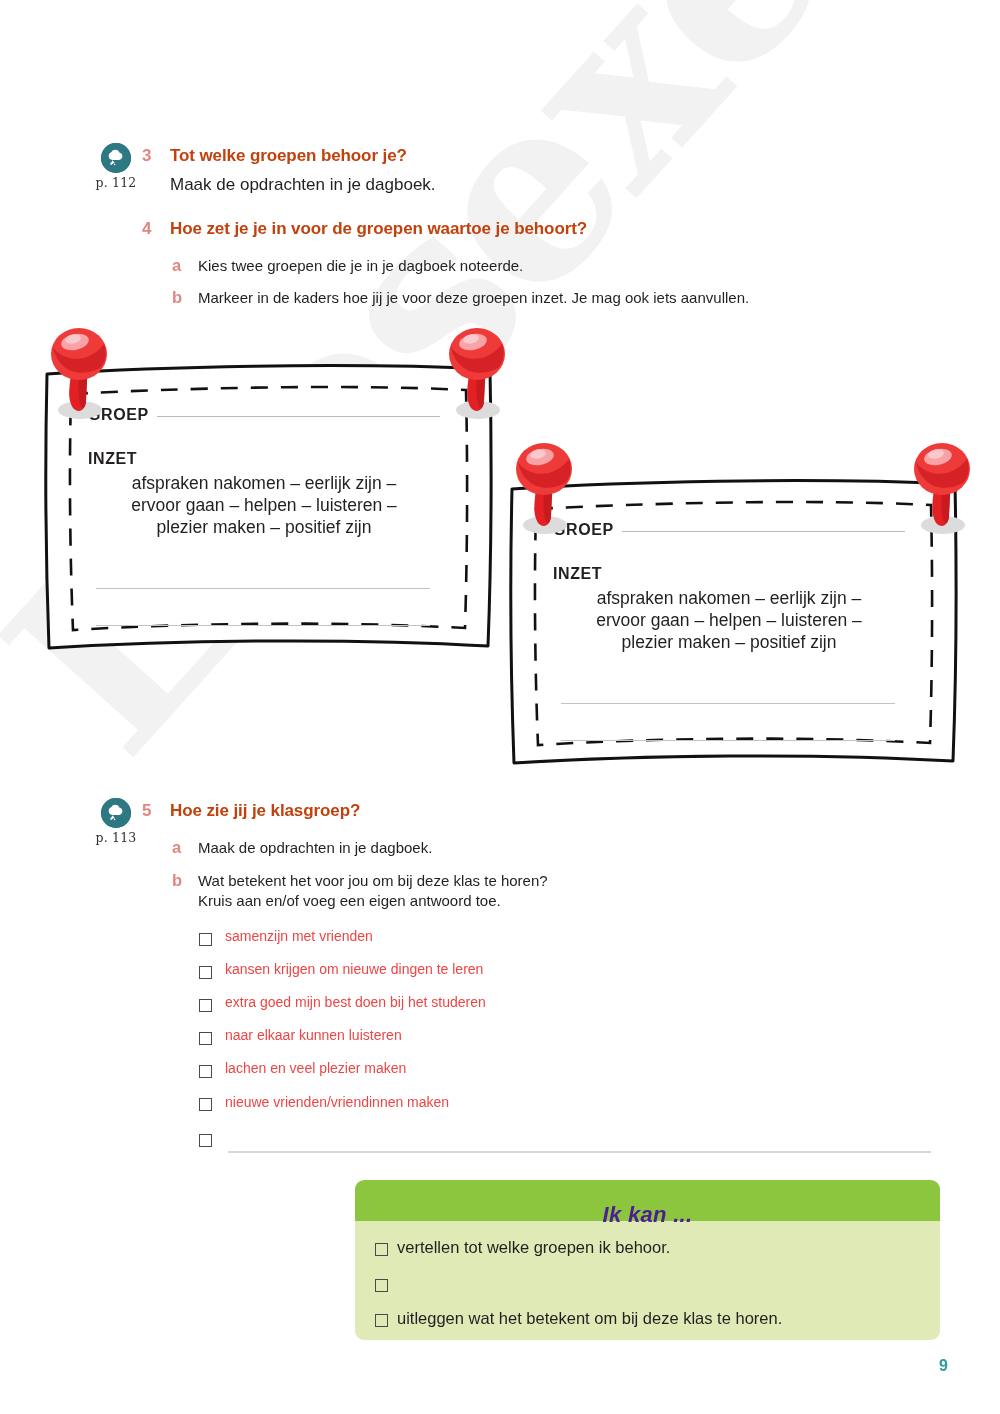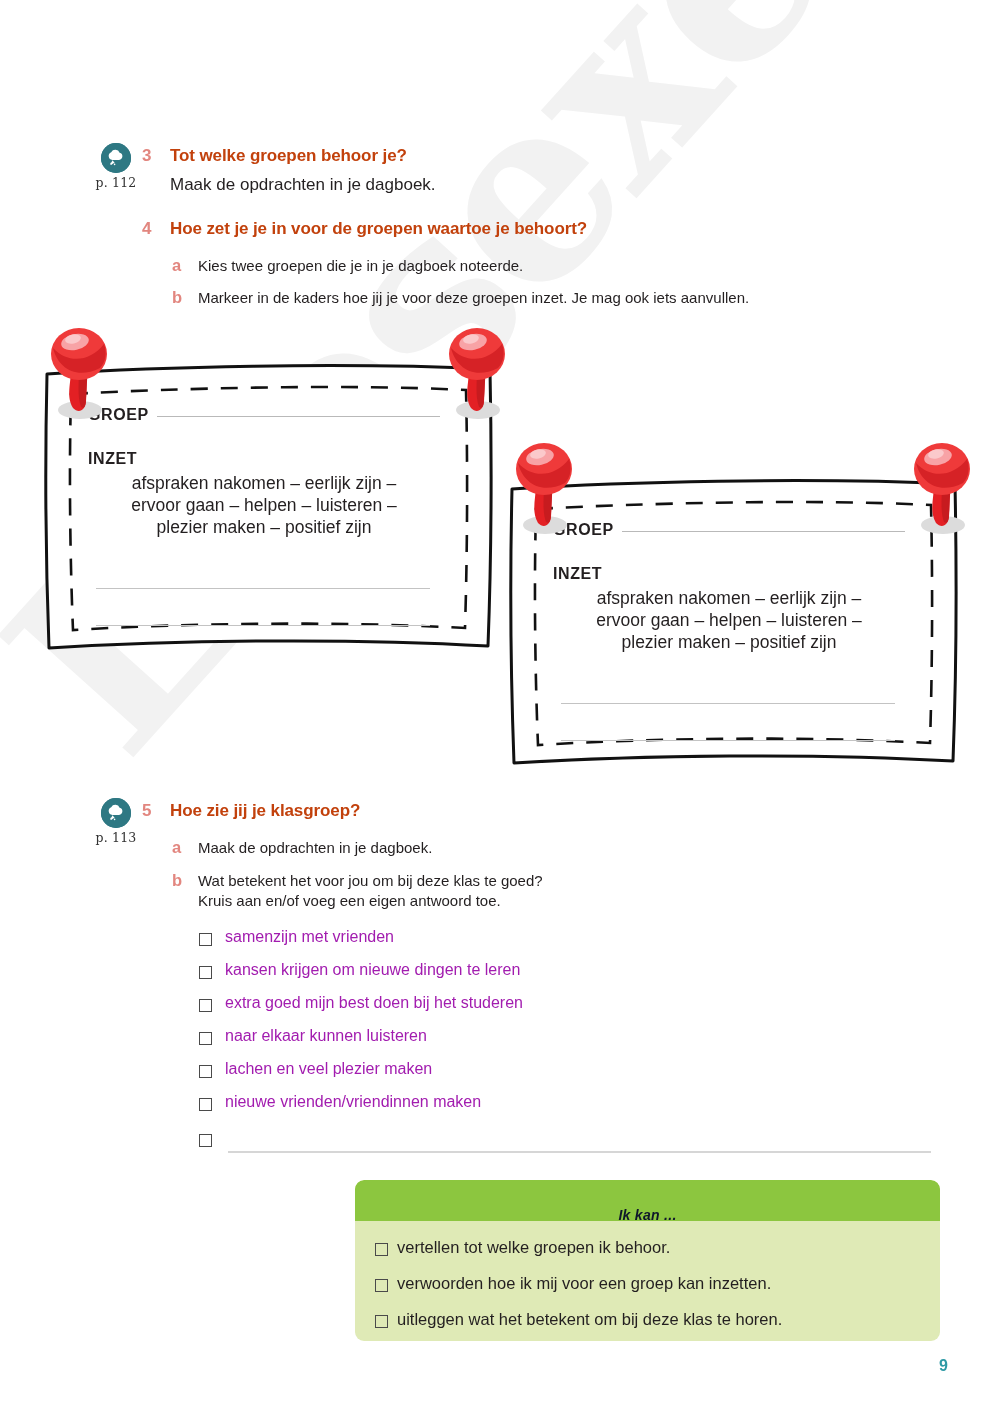--- a/index.html
+++ b/index.html
@@ -171,22 +171,22 @@
   }
   .chk-box {
     width: 11px;
     height: 11px;
     border: 1.3px solid #4a4a4a;
     flex: 0 0 11px;
     margin-top: 5px;
     background: transparent;
   }
   .chk-label {
-    font-size: 16px;
-    color: #a21caf;
+    font-size: 14px;
+    color: #ef4444;
   }
   .write-line {
     position: absolute;
     height: 1.5px;
     background: #d6d6d6;
   }
 
   
   #ikkan-box {
     position: absolute;
@@ -199,24 +199,24 @@
   }
   #ikkan-header {
     background: #8cc63f;
     height: 41px;
     display: flex;
     align-items: center;
     justify-content: center;
     border-radius: 9px 9px 0 0;
   }
   #ikkan-header span {
-    color: #0f172a;
+    color: #4c1d95;
     font-weight: 700;
     font-style: italic;
-    font-size: 14px;
+    font-size: 22px;
     letter-spacing: 0.3px;
     margin-top: 29px;
   }
   #ikkan-body {
     padding: 17px 0 12px 20px;
   }
   .ikkan-row {
     display: flex;
     align-items: flex-start;
     gap: 9px;
@@ -395,21 +395,21 @@
     <span class="q-title">Hoe zie jij je klasgroep?</span>
   </div>
 
   <div class="sub-row" style="left:172px; top:838px;">
     <span class="sub-letter">a</span>
     <span class="sub-text">Maak de opdrachten in je dagboek.</span>
   </div>
   <div class="sub-row" style="left:172px; top:871px;">
     <span class="sub-letter">b</span>
     <span class="sub-text">
-      <span>Wat betekent het voor jou om bij deze klas te goed?</span><br>
+      <span>Wat betekent het voor jou om bij deze klas te horen?</span><br>
       <span>Kruis aan en/of voeg een eigen antwoord toe.</span>
     </span>
   </div>
 
   <div class="chk-row" style="left:199px; top:928px;">
     <span class="chk-box"></span>
     <span class="chk-label">samenzijn met vrienden</span>
   </div>
   <div class="chk-row" style="left:199px; top:961px;">
     <span class="chk-box"></span>
@@ -441,21 +441,20 @@
     <div id="ikkan-header">
       <span>Ik kan ...</span>
     </div>
     <div id="ikkan-body">
       <div class="ikkan-row">
         <span class="ikkan-box-glyph"></span>
         <span class="ikkan-label">vertellen tot welke groepen ik behoor.</span>
       </div>
       <div class="ikkan-row">
         <span class="ikkan-box-glyph"></span>
-        <span class="ikkan-label">verwoorden hoe ik mij voor een groep kan inzetten.</span>
       </div>
       <div class="ikkan-row">
         <span class="ikkan-box-glyph"></span>
         <span class="ikkan-label">uitleggen wat het betekent om bij deze klas te horen.</span>
       </div>
     </div>
   </div>
 
   <div id="page-number">9</div>
 

